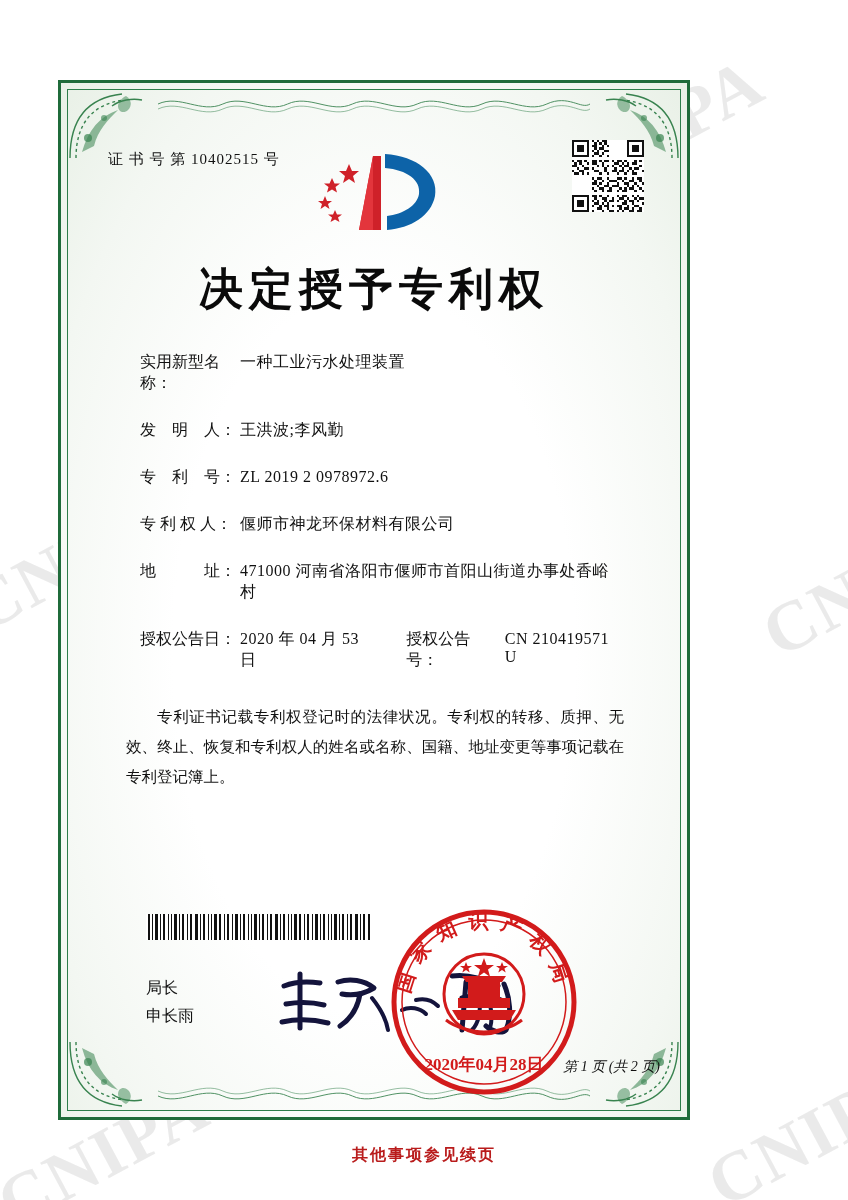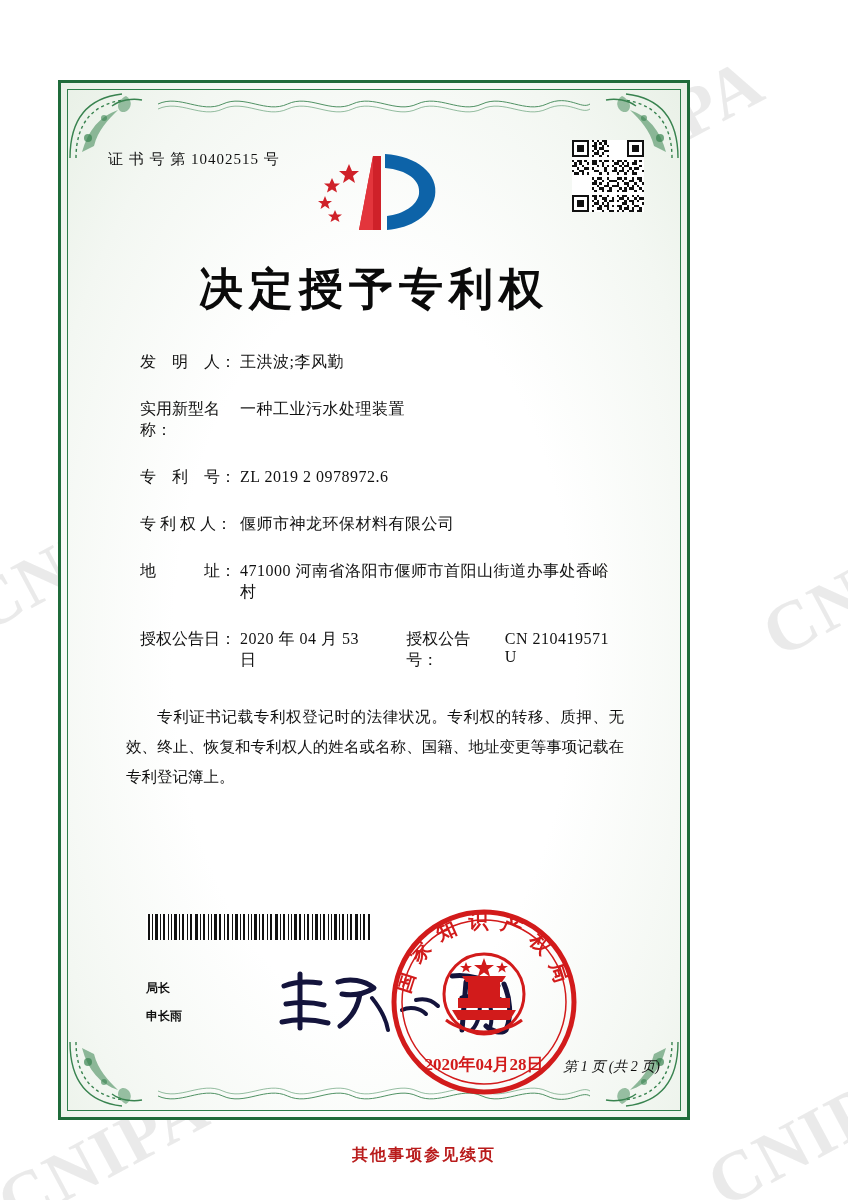--- a/index.html
+++ b/index.html
@@ -177,24 +177,23 @@
     top: 812px;
     width: 228px;
     height: 26px;
   }
 
   
   #sign-block {
     position: absolute;
     left: 58px;
     top: 872px;
-    font-size: 12px;
+    font-size: 16px;
     line-height: 28px;
     color: #111;
-    font-weight: bold;
   }
   #signature-image {
     position: absolute;
     left: 188px;
     top: 862px;
     width: 270px;
     height: 74px;
     color: #14143c;
   }
 
@@ -507,26 +506,26 @@
           <polygon points="26,46 28,51 33,51 29,54 30.5,59 26,56 21.5,59 23,54 19,51 24,51"></polygon>
           <polygon points="36,60 38,64.5 43,64.5 39,67.5 40.5,72 36,69.5 31.5,72 33,67.5 29,64.5 34,64.5"></polygon>
         </g>
       </svg>
     </div>
 
     <div id="main-title">决定授予专利权</div>
 
     <div id="fields">
       <div class="field-row">
+        <span class="field-label">实用新型名称：</span>
+        <span class="field-value">一种工业污水处理装置</span>
+      </div>
+      <div class="field-row">
         <span class="field-label">发　明　人：</span>
         <span class="field-value">王洪波;李风勤</span>
-      </div>
-      <div class="field-row">
-        <span class="field-label">实用新型名称：</span>
-        <span class="field-value">一种工业污水处理装置</span>
       </div>
       <div class="field-row">
         <span class="field-label">专　利　号：</span>
         <span class="field-value">ZL 2019 2 0978972.6</span>
       </div>
       <div class="field-row">
         <span class="field-label">专 利 权 人：</span>
         <span class="field-value">偃师市神龙环保材料有限公司</span>
       </div>
       <div class="field-row">

